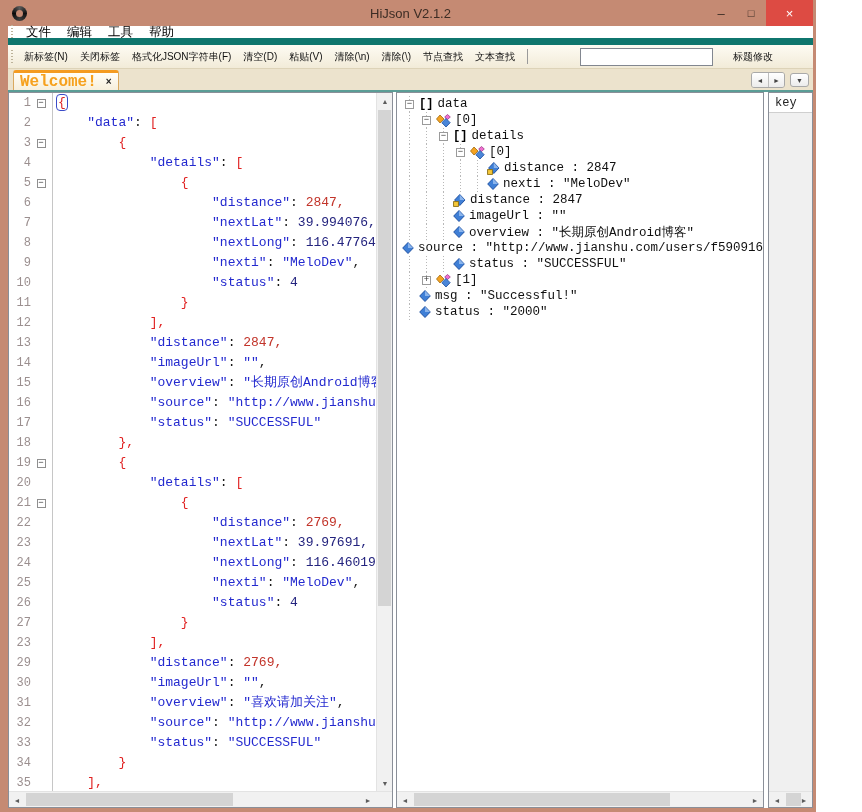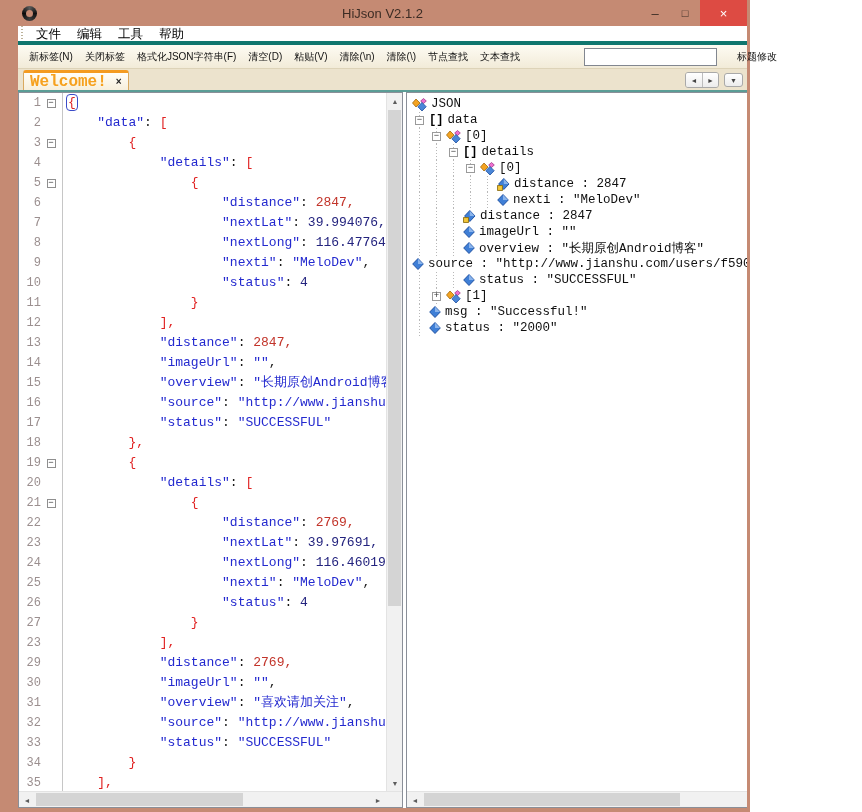--- a/index.html
+++ b/index.html
@@ -1,38 +1,38 @@
 <!DOCTYPE html>
 <html><head>
 <meta charset="utf-8">
 <style>
   * { margin:0; padding:0; box-sizing:border-box; }
   html,body { width:862px; height:812px; overflow:hidden; }
   body { font-family:"Liberation Sans", sans-serif; }
 
   .window{
-    width:750px; height:812px; display:flex; flex-direction:column;
-    background:#c58a73; padding:0 3px 4px 18px;
+    width:816px; height:812px; display:flex; flex-direction:column;
+    background:#c58a73; padding:0 3px 4px 8px;
   }
 
   
   .titlebar{ height:26px; flex:0 0 26px; display:flex; align-items:center; position:relative; }
   .app-logo{ width:15px; height:15px; border-radius:50%; margin-left:4px;
     background:conic-gradient(#5a5a5a,#111,#3c3c3c,#0a0a0a,#5a5a5a); position:relative; }
   .app-logo::after{ content:""; position:absolute; inset:4px; border-radius:50%; background:#c58a73; }
   .title-text{ position:absolute; left:0; right:0; text-align:center; font-size:13px; color:#3c2c24; }
   .win-controls{ margin-left:auto; display:flex; height:100%; position:relative; z-index:2; }
   .win-btn{ width:30px; height:100%; display:flex; align-items:center; justify-content:center;
     font-size:13px; color:#3a2c24; cursor:default; }
   .win-btn.max span{ font-size:11px; margin-top:-1px; }
   .win-btn.close{ width:47px; background:#dd4b43; color:#fff; font-size:13px; }
 
   
-  .menubar{ height:19px; flex:0 0 19px; background:#fff; display:flex; 
-    border-bottom:4px solid #0f766e; }
+  .menubar{ height:19px; flex:0 0 19px; background:#fff; display:flex; align-items:center;
+    border-bottom:7px solid #0f766e; }
   .grip{ width:5px; height:14px; margin:0 3px 0 2px;
     background-image:repeating-linear-gradient(to bottom,#bdb39a 0 1px,transparent 1px 3px);
     background-size:2px 100%; background-repeat:no-repeat; background-position:1px 0; }
   .menu-item{ padding:0 8px; font-size:12.5px; color:#000; }
 
   
   .toolbar{ height:24px; flex:0 0 24px; display:flex; align-items:center;
     background:linear-gradient(#fdfbf3,#f2ebd8); border-bottom:1px solid #ddd3b8; }
   .tool-btn{ padding:0 6px; font-size:10px; color:#111; white-space:nowrap; }
   .tool-sep{ width:1px; height:15px; background:#9a9a9a; margin:0 10px 0 6px; }
@@ -384,25 +384,20 @@
       <div class="sb-h">
         <div class="sb-arrow left">◄</div>
         <div class="sb-thumb-h editor-hthumb"></div>
         <div class="sb-arrow right" style="right:16px">►</div>
         <div class="hcorner"></div>
       </div>
     </div>
 
     <div class="panel tree-panel">
       <div class="tree-body" id="tree">
-          <div class="tree-row"><span class="tree-icon"><svg width="15" height="13" viewBox="0 0 15 13">
-                <polygon points="4,1 8,5 4,9 0.5,5" fill="#f4a321" stroke="#a06a10" stroke-width="0.8"></polygon>
-                <polygon points="11.5,0.5 14.3,3 11.5,5.5 8.7,3" fill="#ef6fd0" stroke="#a03a88" stroke-width="0.8"></polygon>
-                <polygon points="10,4.5 14.2,8.7 10,13 5.8,8.7" fill="#4a86d8" stroke="#1d4fa0" stroke-width="0.8"></polygon>
-              </svg></span><span class="tree-text">JSON</span></div>
           <div class="tree-row"><span class="expcell"><span class="exp">−</span></span><span class="tree-icon"><b class="arr">[]</b></span><span class="tree-text">data</span></div>
           <div class="tree-row"><span class="guide"></span><span class="expcell"><span class="exp">−</span></span><span class="tree-icon"><svg width="15" height="13" viewBox="0 0 15 13">
                 <polygon points="4,1 8,5 4,9 0.5,5" fill="#f4a321" stroke="#a06a10" stroke-width="0.8"></polygon>
                 <polygon points="11.5,0.5 14.3,3 11.5,5.5 8.7,3" fill="#ef6fd0" stroke="#a03a88" stroke-width="0.8"></polygon>
                 <polygon points="10,4.5 14.2,8.7 10,13 5.8,8.7" fill="#4a86d8" stroke="#1d4fa0" stroke-width="0.8"></polygon>
               </svg></span><span class="tree-text">[0]</span></div>
           <div class="tree-row"><span class="guide"></span><span class="guide"></span><span class="expcell"><span class="exp">−</span></span><span class="tree-icon"><b class="arr">[]</b></span><span class="tree-text">details</span></div>
           <div class="tree-row"><span class="guide"></span><span class="guide"></span><span class="guide"></span><span class="expcell"><span class="exp">−</span></span><span class="tree-icon"><svg width="15" height="13" viewBox="0 0 15 13">
                 <polygon points="4,1 8,5 4,9 0.5,5" fill="#f4a321" stroke="#a06a10" stroke-width="0.8"></polygon>
                 <polygon points="11.5,0.5 14.3,3 11.5,5.5 8.7,3" fill="#ef6fd0" stroke="#a03a88" stroke-width="0.8"></polygon>

